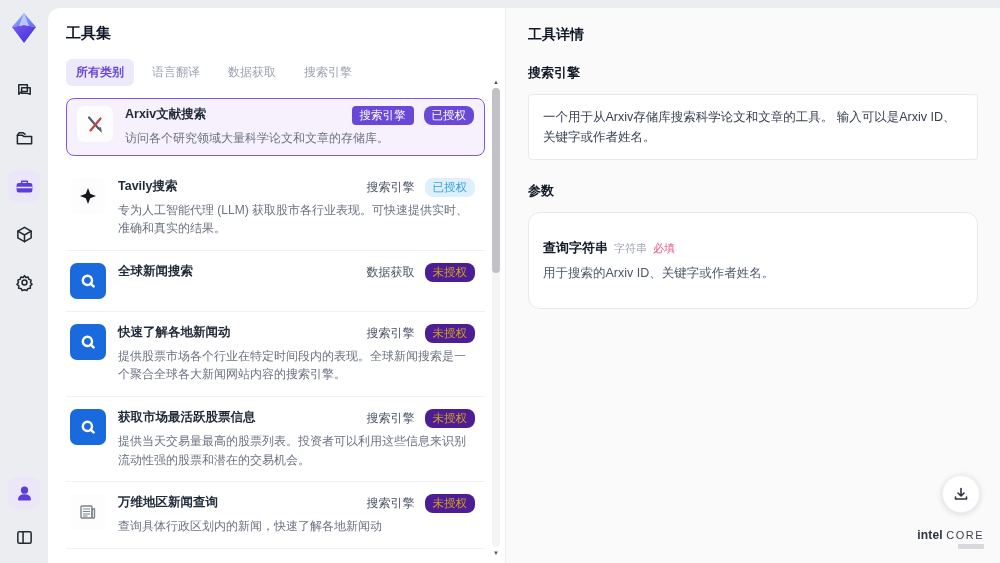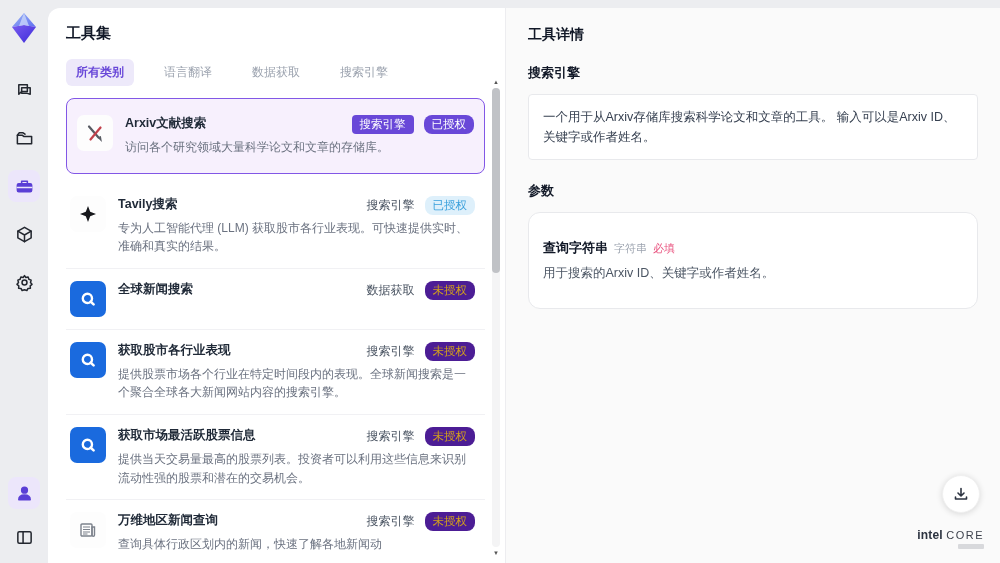--- a/index.html
+++ b/index.html
@@ -31,33 +31,33 @@
 
   
   .surface {
     position:absolute; left:48px; top:8px; right:0; bottom:0;
     background:#fff; border-top-left-radius:12px;
     display:flex; overflow:hidden;
   }
   
   .list-col { width:457px; position:relative; padding:16px 20px 0 18px; }
   .page-title { font-size:15px; font-weight:bold; color:#111827; margin-bottom:16px; }
-  .tabs { display:flex; gap:20px; margin-bottom:12px; }
+  .tabs { display:flex; gap:8px; margin-bottom:12px; }
   .tab {
     font-size:12px; padding:5px 10px; border-radius:6px; color:#9ca3af; cursor:pointer; white-space:nowrap;
   }
   .tab.active { background:#ede9fa; color:#6847d8; font-weight:bold; }
   .tool-list { position:relative; }
   .tool-row {
     display:flex; gap:12px; padding:12px 10px 12px 4px;
     border-bottom:1px solid #f1f1f4; cursor:pointer; background:#fff;
   }
   .tool-row.selected {
     border:1.5px solid #8257e6; background:#f7f0fd; border-radius:8px;
-    padding:16px 10px; margin-bottom:10px;
+    padding:7px 10px; margin-bottom:10px;
   }
   .tool-icon {
     width:36px; height:36px; border-radius:7px; flex:none;
     display:grid; place-items:center; background:#f3f4f6;
   }
   .tool-icon.blue { background:#1a6ade; }
   .tool-icon.white { background:#fdfdfd; }
   .tool-content { flex:1; min-width:0; }
   .tool-head { display:flex; align-items:flex-start; }
   .tool-title { font-size:12.5px; font-weight:bold; color:#1f2937; line-height:1.4; }
@@ -245,21 +245,21 @@
   </div>
         <div class="tool-row">
     <div class="tool-icon blue">
             <svg width="20" height="20" viewBox="0 0 20 20">
               <circle cx="9.4" cy="9.4" r="4.6" fill="none" stroke="#fff" stroke-width="2.4"></circle>
               <path d="M12.6 12.6 L15.6 15.4" stroke="#fff" stroke-width="2.6" stroke-linecap="round"></path>
             </svg>
           </div>
     <div class="tool-content">
       <div class="tool-head">
-        <div class="tool-title">获取股市各行业表现</div>
+        <div class="tool-title">快速了解各地新闻动</div>
         <div class="tool-meta">
           <span class="cat-label">搜索引擎</span>
           <span class="badge yellow">未授权</span>
         </div>
       </div>
       <div class="tool-desc">提供股票市场各个行业在特定时间段内的表现。全球新闻搜索是一个聚合全球各大新闻网站内容的搜索引擎。</div>
     </div>
   </div>
         <div class="tool-row">
     <div class="tool-icon blue">

